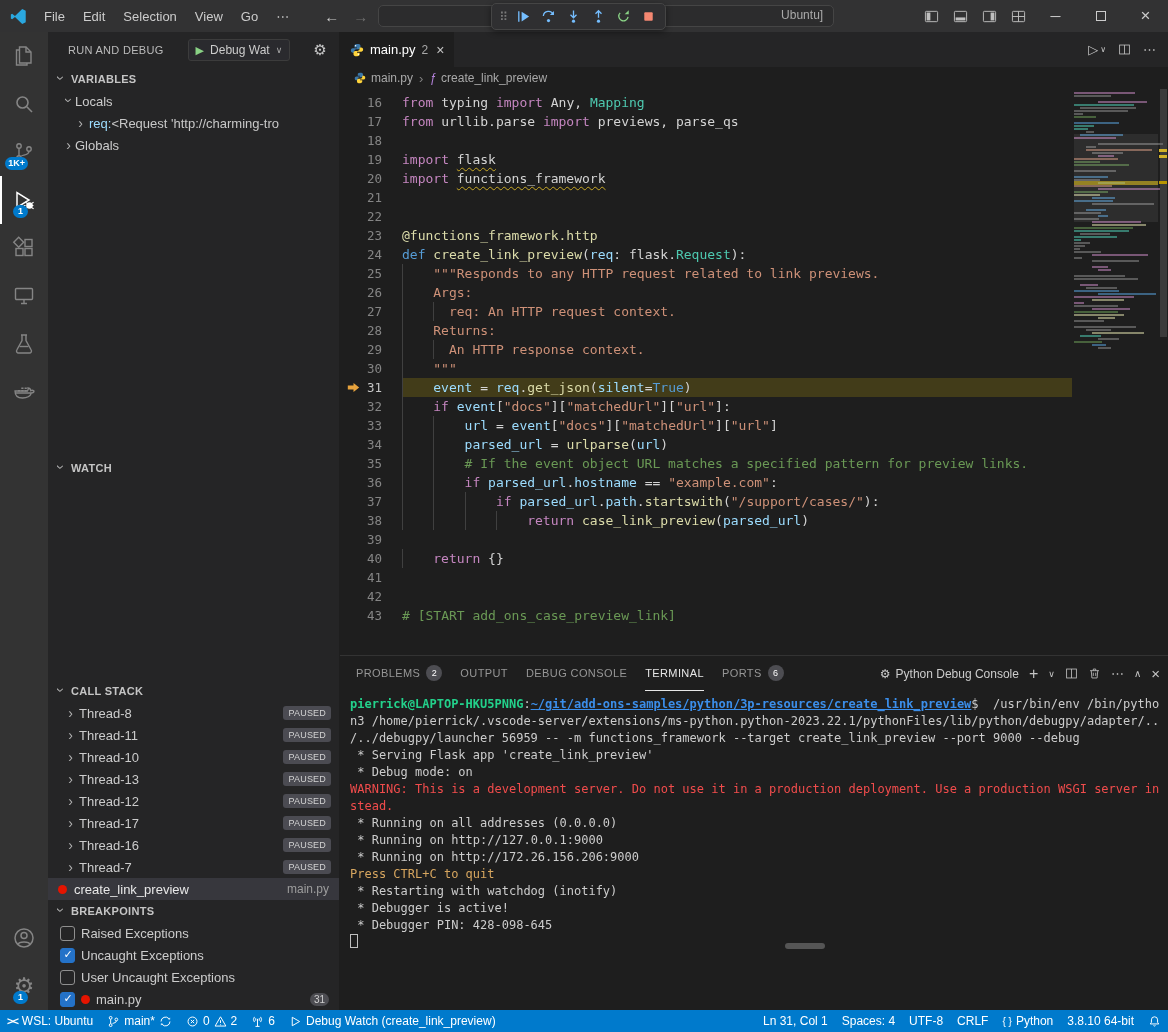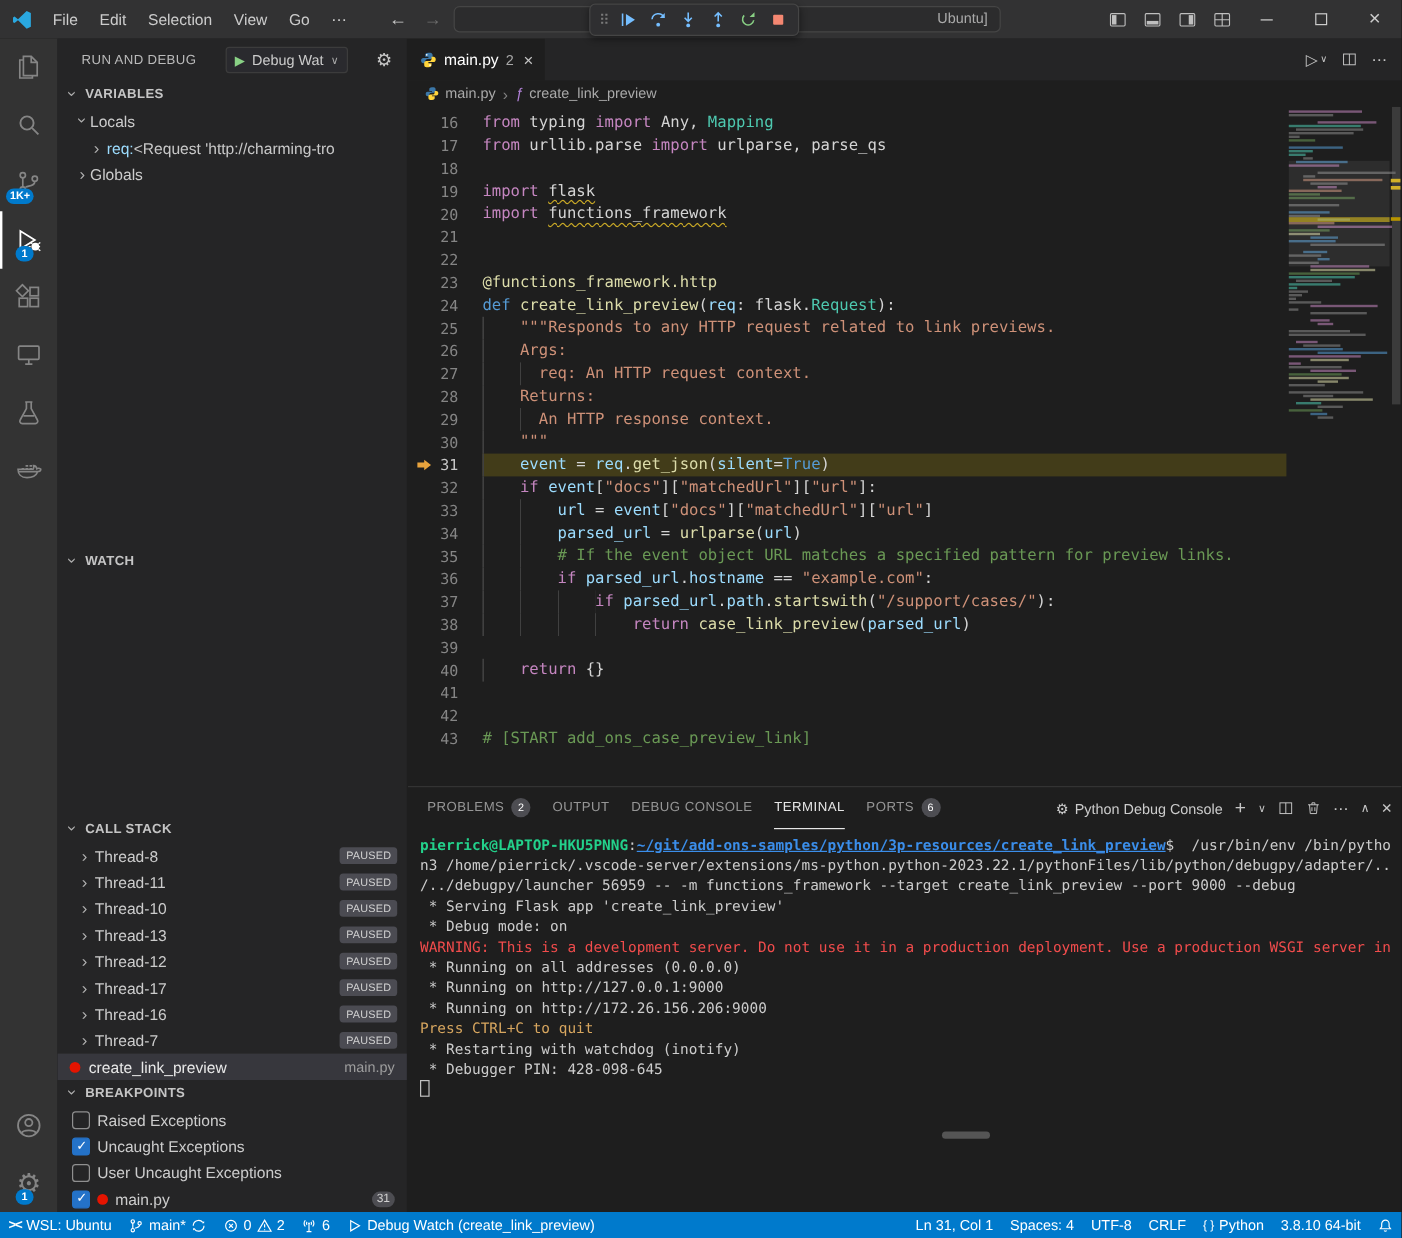--- a/index.html
+++ b/index.html
@@ -467,21 +467,21 @@
       </div>
 
       <div class="editor">
         <div class="code-area" id="code-lines">
             <div class="code-row">
               <div class="gutter"><span>16</span></div>
               <div class="ltext"><span class="tk-kw">from</span><span class="tk-fg"> typing </span><span class="tk-kw">import</span><span class="tk-fg"> Any, </span><span class="tk-type">Mapping</span></div>
             </div>
             <div class="code-row">
               <div class="gutter"><span>17</span></div>
-              <div class="ltext"><span class="tk-kw">from</span><span class="tk-fg"> urllib.parse </span><span class="tk-kw">import</span><span class="tk-fg"> urlparse, parse_qs</span></div>
+              <div class="ltext"><span class="tk-kw">from</span><span class="tk-fg"> urllib.parse </span><span class="tk-kw">import</span><span class="tk-fg"> previews, parse_qs</span></div>
             </div>
             <div class="code-row">
               <div class="gutter"><span>18</span></div>
               <div class="ltext"></div>
             </div>
             <div class="code-row">
               <div class="gutter"><span>19</span></div>
               <div class="ltext"><span class="tk-kw">import</span><span class="tk-fg"> </span><span class="tk-warn">flask</span></div>
             </div>
             <div class="code-row">
@@ -730,25 +730,27 @@
           </div>
         </div>
         <div class="terminal">
           <div id="terminal-lines">
               <div class="t-line"><span class="tc-tgreen">pierrick@LAPTOP-HKU5PNNG</span><span class="tc-tfg">:</span><span class="tc-tblue">~/git/add-ons-samples/python/3p-resources/create_link_preview</span><span class="tc-tfg">$  /usr/bin/env /bin/pytho</span></div>
               <div class="t-line"><span class="tc-tfg">n3 /home/pierrick/.vscode-server/extensions/ms-python.python-2023.22.1/pythonFiles/lib/python/debugpy/adapter/..</span></div>
               <div class="t-line"><span class="tc-tfg">/../debugpy/launcher 56959 -- -m functions_framework --target create_link_preview --port 9000 --debug</span></div>
               <div class="t-line"><span class="tc-tfg"> * Serving Flask app 'create_link_preview'</span></div>
               <div class="t-line"><span class="tc-tfg"> * Debug mode: on</span></div>
               <div class="t-line"><span class="tc-tred">WARNING: This is a development server. Do not use it in a production deployment. Use a production WSGI server in</span></div>
+              <div class="t-line"><span class="tc-tred">stead.</span></div>
               <div class="t-line"><span class="tc-tfg"> * Running on all addresses (0.0.0.0)</span></div>
               <div class="t-line"><span class="tc-tfg"> * Running on </span><span class="tc-tlink">http://127.0.0.1:9000</span></div>
               <div class="t-line"><span class="tc-tfg"> * Running on </span><span class="tc-tlink">http://172.26.156.206:9000</span></div>
               <div class="t-line"><span class="tc-tyellow">Press CTRL+C to quit</span></div>
               <div class="t-line"><span class="tc-tfg"> * Restarting with watchdog (inotify)</span></div>
+              <div class="t-line"><span class="tc-tfg"> * Debugger is active!</span></div>
               <div class="t-line"><span class="tc-tfg"> * Debugger PIN: 428-098-645</span></div>
               <div class="t-line"><span class="block-cursor"></span></div>
             </div>
           <div class="term-hscroll"></div>
         </div>
       </div>
     </div>
   </div>
 
   <div class="statusbar">

